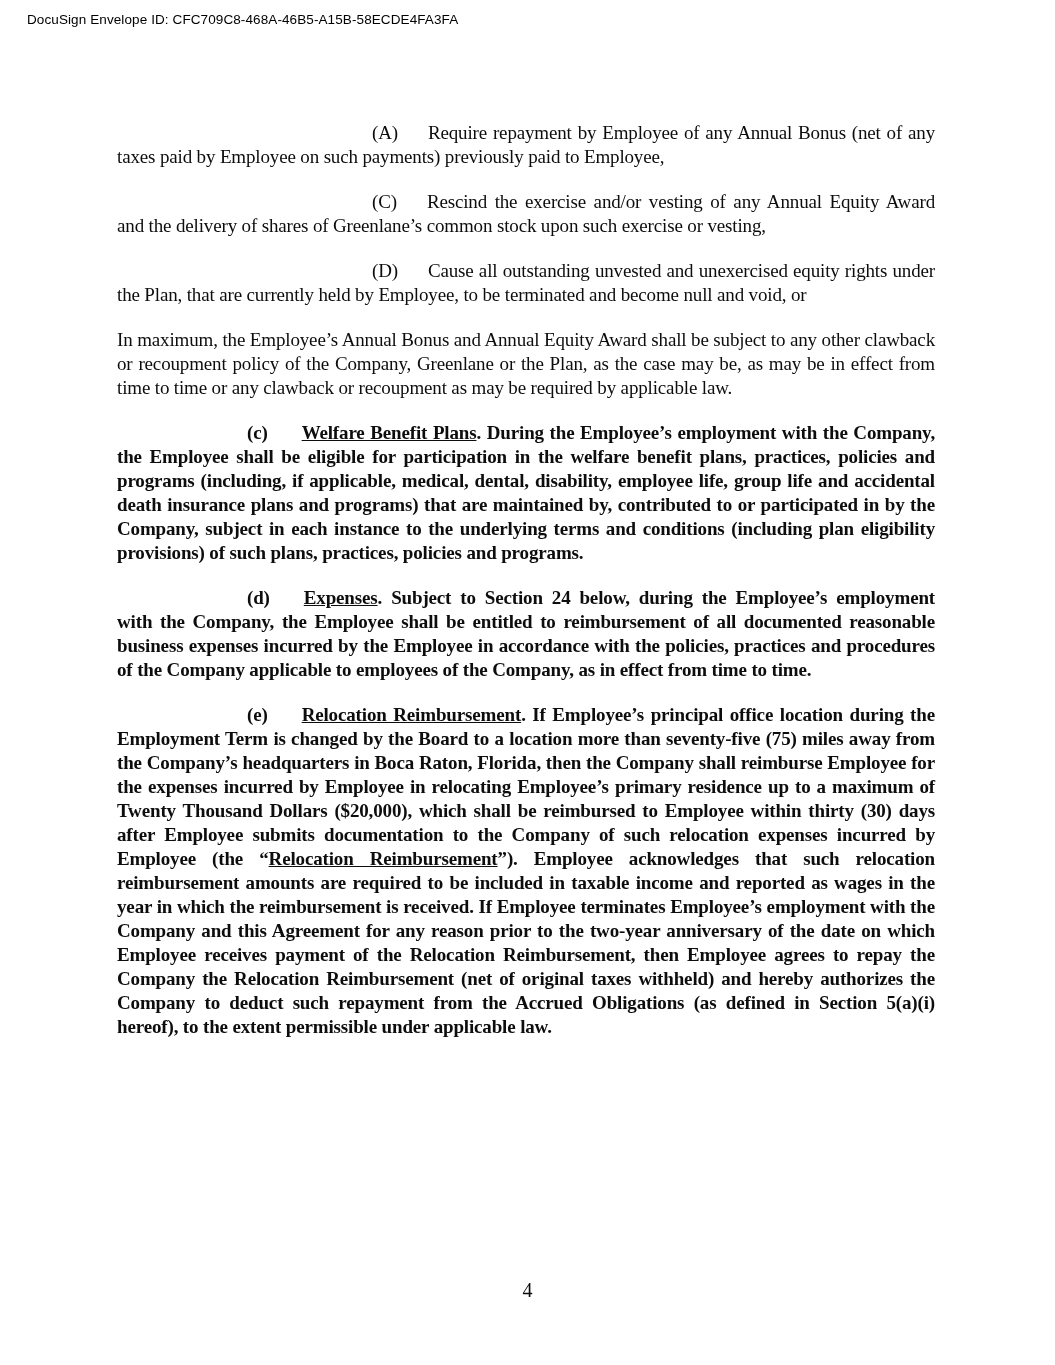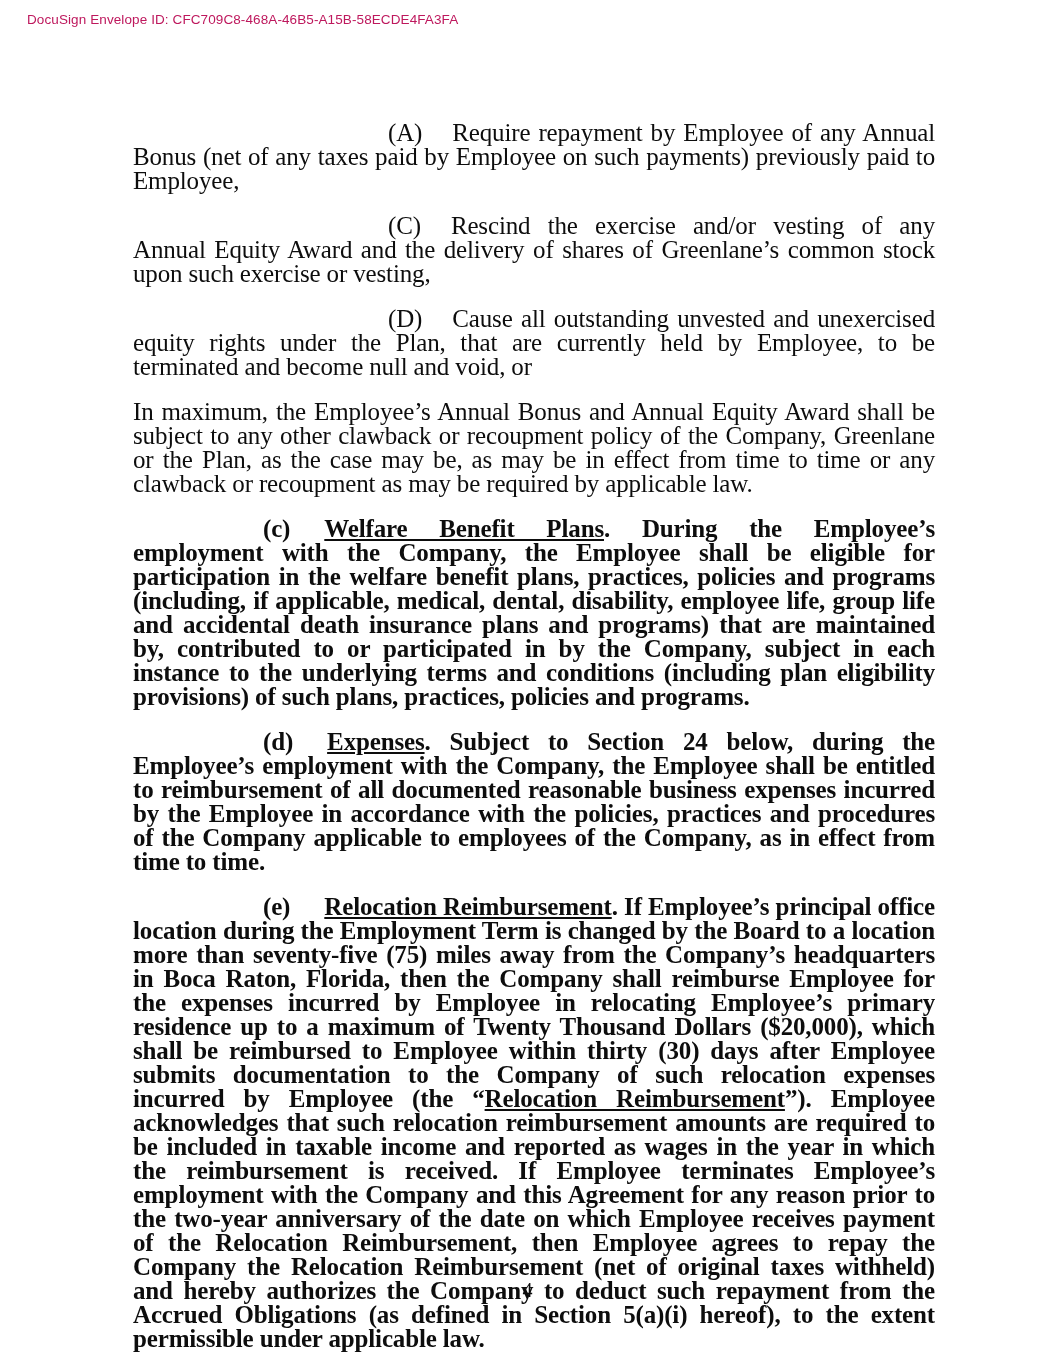--- a/index.html
+++ b/index.html
@@ -15,32 +15,32 @@
     font-family: "Liberation Serif", serif;
     color: #0d0d0d;
   }
   .envelope-header {
     position: absolute;
     left: 27px;
     top: 12px;
     font-family: "Liberation Sans", sans-serif;
     font-size: 13.5px;
     letter-spacing: 0.1px;
-    color: #be185d;
+    color: #000000;
     white-space: nowrap;
   }
   .doc-content {
     position: absolute;
     left: 117px;
     top: 121px;
     width: 818px;
   }
   .doc-content p {
-    margin: 0 0 21px 16px;
-    font-size: 25px;
+    margin: 0 0 21px 0;
+    font-size: 19px;
     line-height: 24px;
     text-align: justify;
     letter-spacing: -0.15px;
   }
   p.clause {
     text-indent: 255px;
   }
   p.section {
     text-indent: 130px;
     font-weight: bold;

